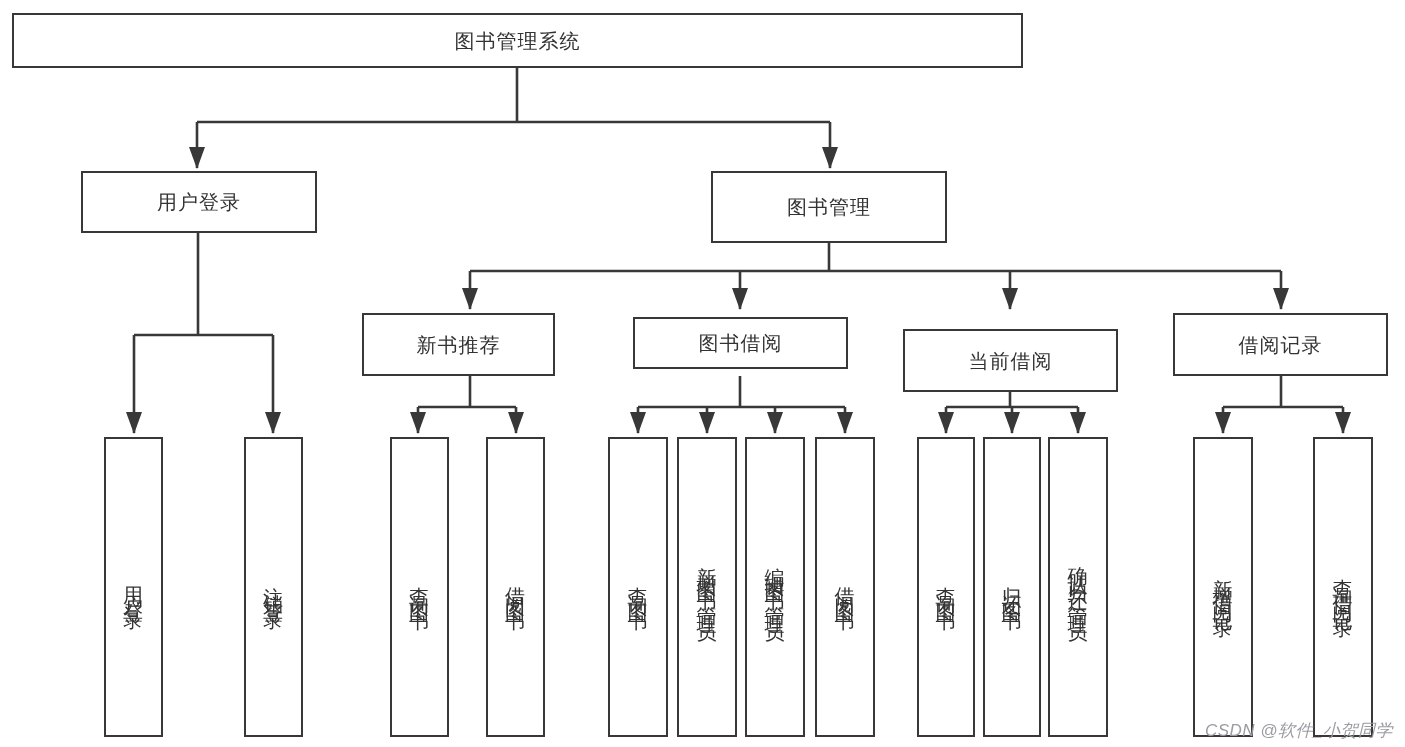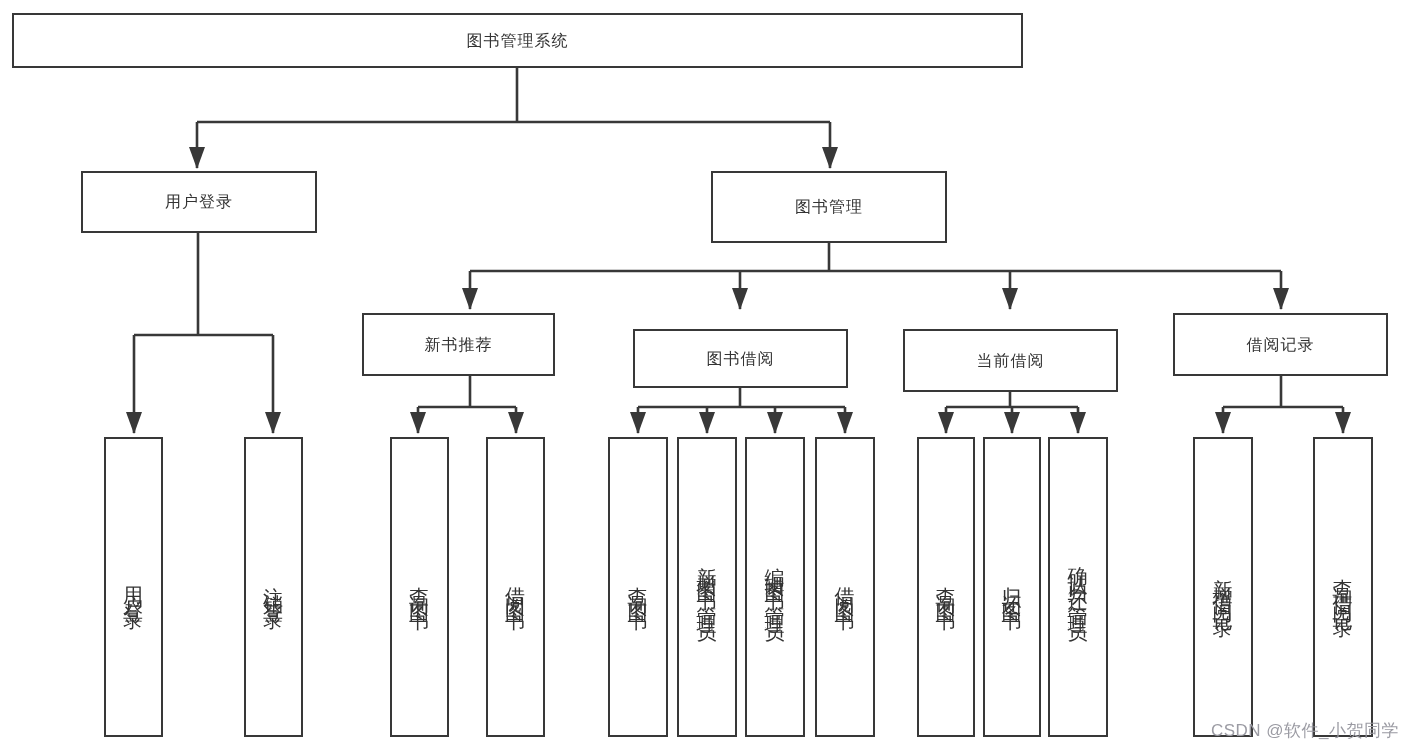--- a/index.html
+++ b/index.html
@@ -30,41 +30,42 @@
   .connectors .arrowhead { fill: var(--line); }
 
   .node {
     position: absolute;
     border: 2.5px solid var(--line);
     background: var(--background);
     color: var(--text);
     display: flex;
     align-items: center;
     justify-content: center;
-    font-size: 16px;
+    font-size: 20px;
     line-height: 1;
     letter-spacing: 1px;
   }
 
   .vnode {
     writing-mode: vertical-rl;
     text-orientation: mixed;
     letter-spacing: 8px;
     font-size: 20px;
   }
 
   .watermark {
     position: absolute;
     top: 719px;
-    right: 6px;
+    right: 12px;
     font-size: 17px;
     color: var(--watermark);
     letter-spacing: 0.5px;
     white-space: nowrap;
     z-index: 5;
+    font-style: italic;
   }
 </style>
 </head>
 <body>
 
 <div class="stage">
 
   <svg class="connectors" viewBox="0 0 1405 747" xmlns="http://www.w3.org/2000/svg">
     <defs>
       <marker id="arrow" markerWidth="16" markerHeight="22" refX="8" refY="21" orient="0" markerUnits="userSpaceOnUse">
@@ -134,21 +135,21 @@
   <div class="node" style="left:81px; top:171px; width:236px; height:62px;">
     <span>用户登录</span>
   </div>
   <div class="node" style="left:711px; top:171px; width:236px; height:72px;">
     <span>图书管理</span>
   </div>
 
   <div class="node" style="left:362px; top:313px; width:193px; height:63px;">
     <span>新书推荐</span>
   </div>
-  <div class="node" style="left:633px; top:329px; width:215px; height:59px;">
+  <div class="node" style="left:633px; top:317px; width:215px; height:52px;">
     <span>图书借阅</span>
   </div>
   <div class="node" style="left:903px; top:329px; width:215px; height:63px;">
     <span>当前借阅</span>
   </div>
   <div class="node" style="left:1173px; top:313px; width:215px; height:63px;">
     <span>借阅记录</span>
   </div>
 
   <div class="node vnode" style="left:104px; top:437px; width:59px; height:300px;">

